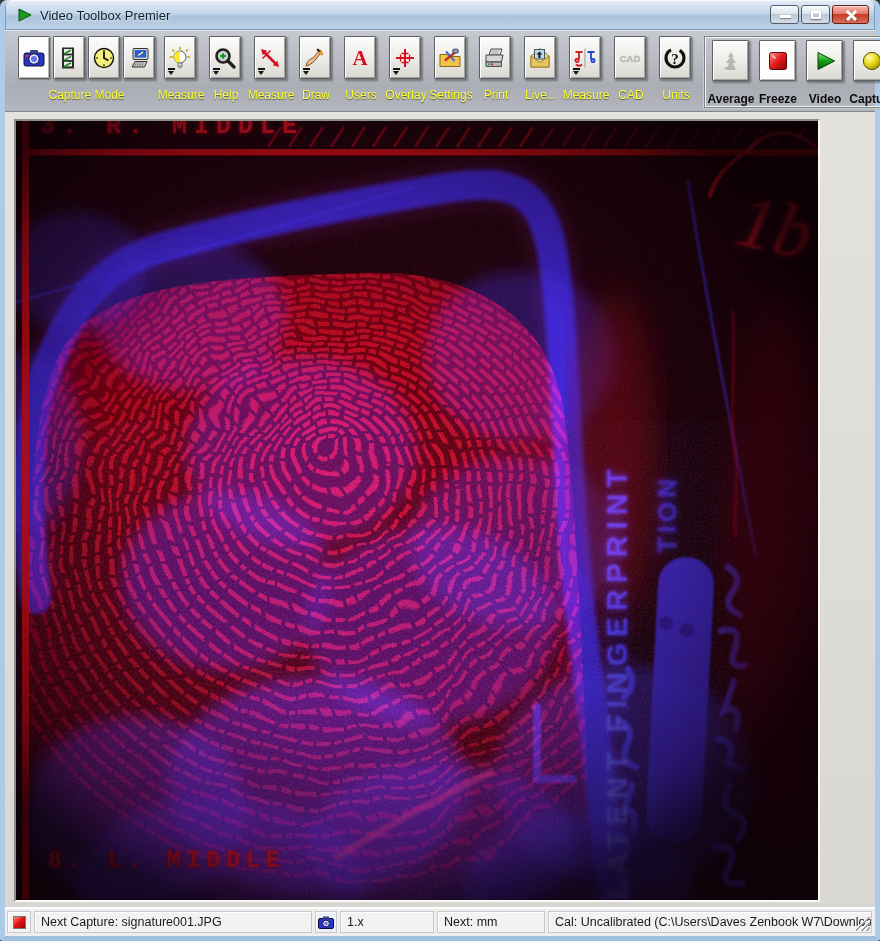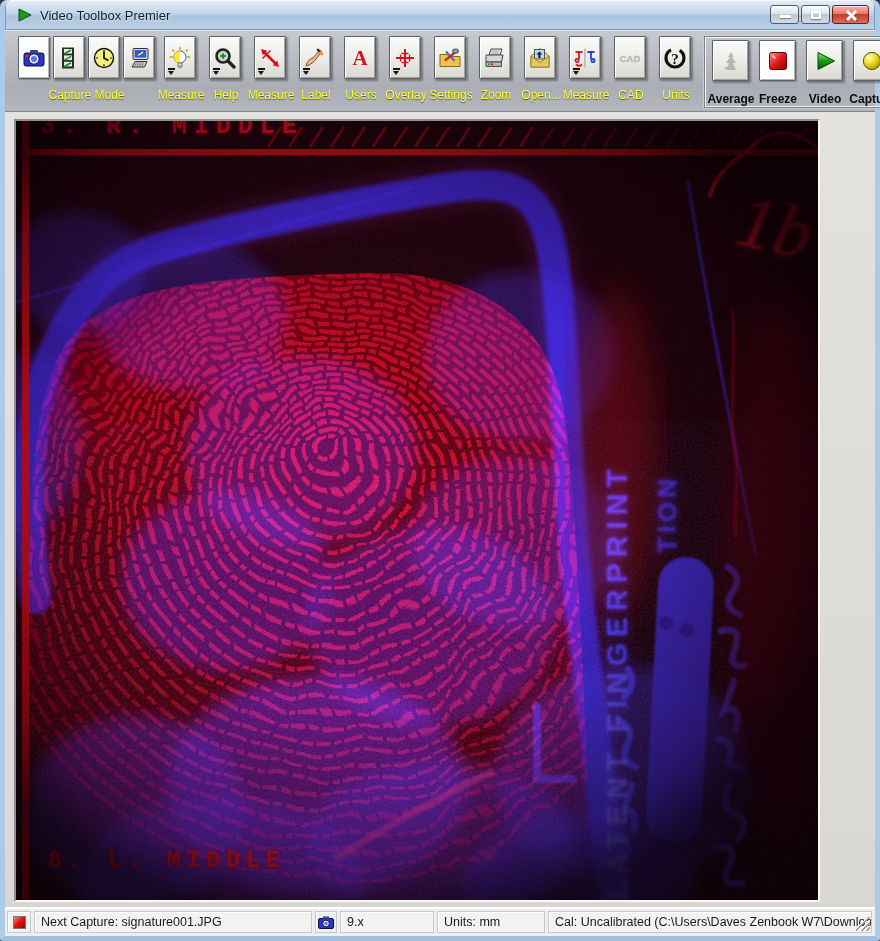--- a/index.html
+++ b/index.html
@@ -232,21 +232,21 @@
           <div class="tbtn">
             <span style="display: flex; width: 24px; height: 24px;">
               <svg viewBox="0 0 24 24">
                 <path d="M3 20 C4 15 7 13 10 12 L16 5 C17 3.5 19 4.5 18.5 6 L13 13 C11 16 8 18.5 3 20 Z" fill="#f1bd8b" stroke="#7a4a18"></path>
                 <path d="M15.5 4.5 L19.7 8.7" stroke="#e8952e" stroke-width="3"></path>
                 <path d="M14.2 3.1 l2.4 2.4" stroke="#222" stroke-width="2.2"></path>
               </svg>
             </span>
             <span class="dd"></span>
           </div>
-          <div class="tool-label">Label</div>
+          <div class="tool-label">Draw</div>
         </div>
         <div class="tool-cell">
           <div class="tbtn">
             <span style="display: flex; width: 24px; height: 24px;">
               <svg viewBox="0 0 24 24">
                 <text x="12" y="19" text-anchor="middle" font-size="21" font-family="Liberation Serif,serif" font-weight="bold" fill="#d80f1e">A</text>
               </svg>
             </span>
           </div>
           <div class="tool-label">Users</div>
@@ -282,34 +282,34 @@
               <svg viewBox="0 0 24 24">
                 <path d="M6 9 L8 3 h11 l-2 6 Z" fill="#efefef" stroke="#444"></path>
                 <path d="M8.4 5 h8 M7.8 7 h8" stroke="#999"></path>
                 <path d="M3 9 h17 l-1.6 7 H3 Z" fill="#d8d8d8" stroke="#444"></path>
                 <path d="M3 16 h15.4 v4.4 H3 Z" fill="#b9b9b9" stroke="#444"></path>
                 <circle cx="6" cy="18.2" r="1" fill="#0a0"></circle>
                 <circle cx="9" cy="18.2" r="1" fill="#d00"></circle>
               </svg>
             </span>
           </div>
-          <div class="tool-label">Zoom</div>
+          <div class="tool-label">Print</div>
         </div>
         <div class="tool-cell">
           <div class="tbtn">
             <span style="display: flex; width: 24px; height: 24px;">
               <svg viewBox="0 0 24 24">
                 <path d="M3 10 L12 2.5 L21 10 V21 H3 Z" fill="#f0d98a" stroke="#96801f"></path>
                 <rect x="6.5" y="3.5" width="10" height="9.5" fill="#bcd6ea" stroke="#456"></rect>
                 <path d="M11.5 5.5 l3 3 h-2 v3.5 h-2.2 V8.5 h-2 Z" fill="#222"></path>
                 <path d="M3 10 L12 16.5 L21 10 V21 H3 Z" fill="#e6c65f" stroke="#96801f"></path>
               </svg>
             </span>
           </div>
-          <div class="tool-label">Open...</div>
+          <div class="tool-label">Live...</div>
         </div>
         <div class="tool-cell">
           <div class="tbtn">
             <span style="display: flex; width: 24px; height: 24px;">
               <svg viewBox="0 0 24 24" fill="none">
                 <path d="M12 2.5 v19" stroke="#9aa" stroke-width="1.2"></path>
                 <g stroke="#d02020" stroke-width="1.8">
                   <path d="M2.5 6 h7 M6 6 v7.5"></path>
                   <circle cx="4" cy="14.5" r="1.6"></circle>
                   <path d="M3 18.5 q3 2.6 6 0"></path>
@@ -619,20 +619,20 @@
     </div>
     <div class="sb-panel sb-next">Next Capture: signature001.JPG</div>
     <div class="sb-panel sb-cam">
       <svg width="16" height="13" viewBox="0 0 16 13">
         <rect x="0.5" y="2.5" width="15" height="10" rx="1.5" fill="#2a35c8" stroke="#101040"></rect>
         <rect x="5" y="0.5" width="6" height="3" fill="#39418a"></rect>
         <circle cx="8" cy="7.5" r="3.4" fill="#dfe6ff" stroke="#101040"></circle>
         <circle cx="8" cy="7.5" r="1.8" fill="#6a74e8"></circle>
       </svg>
     </div>
-    <div class="sb-panel sb-zoom">9.x</div>
-    <div class="sb-panel sb-units">Units: mm</div>
+    <div class="sb-panel sb-zoom">1.x</div>
+    <div class="sb-panel sb-units">Next: mm</div>
     <div class="sb-panel sb-cal">
       <span>Cal: Uncalibrated (C:\Users\Daves Zenbook W7\Downloads\</span>
       <span class="grip"></span>
     </div>
   </div>
 </div>
 
 </body></html>

